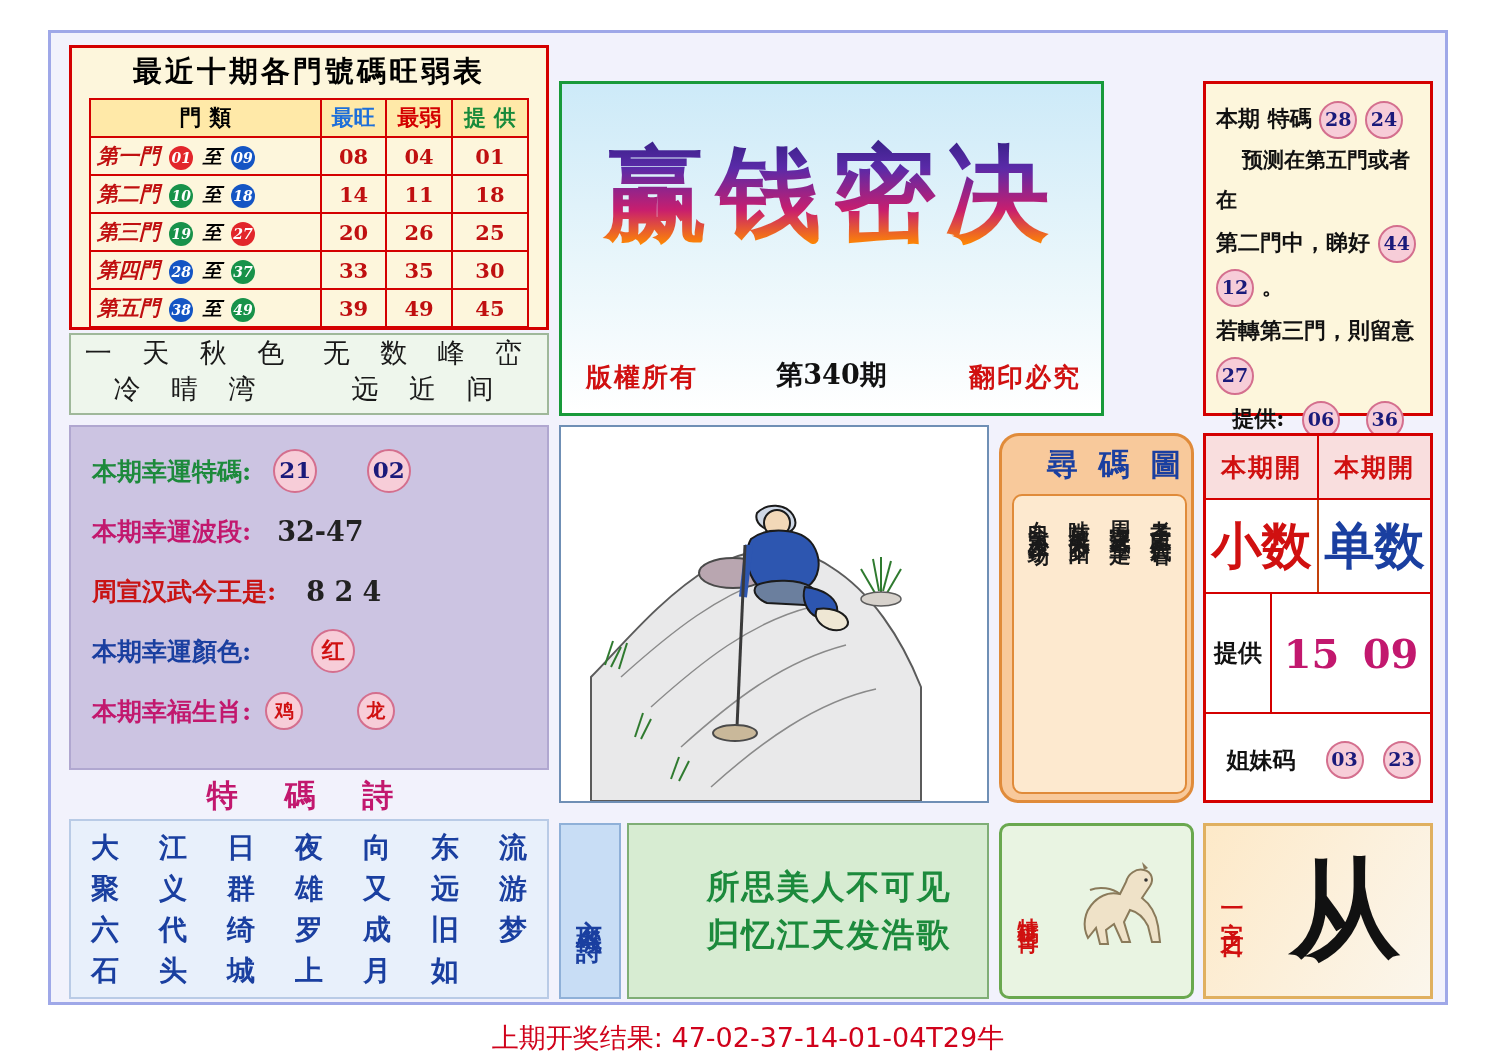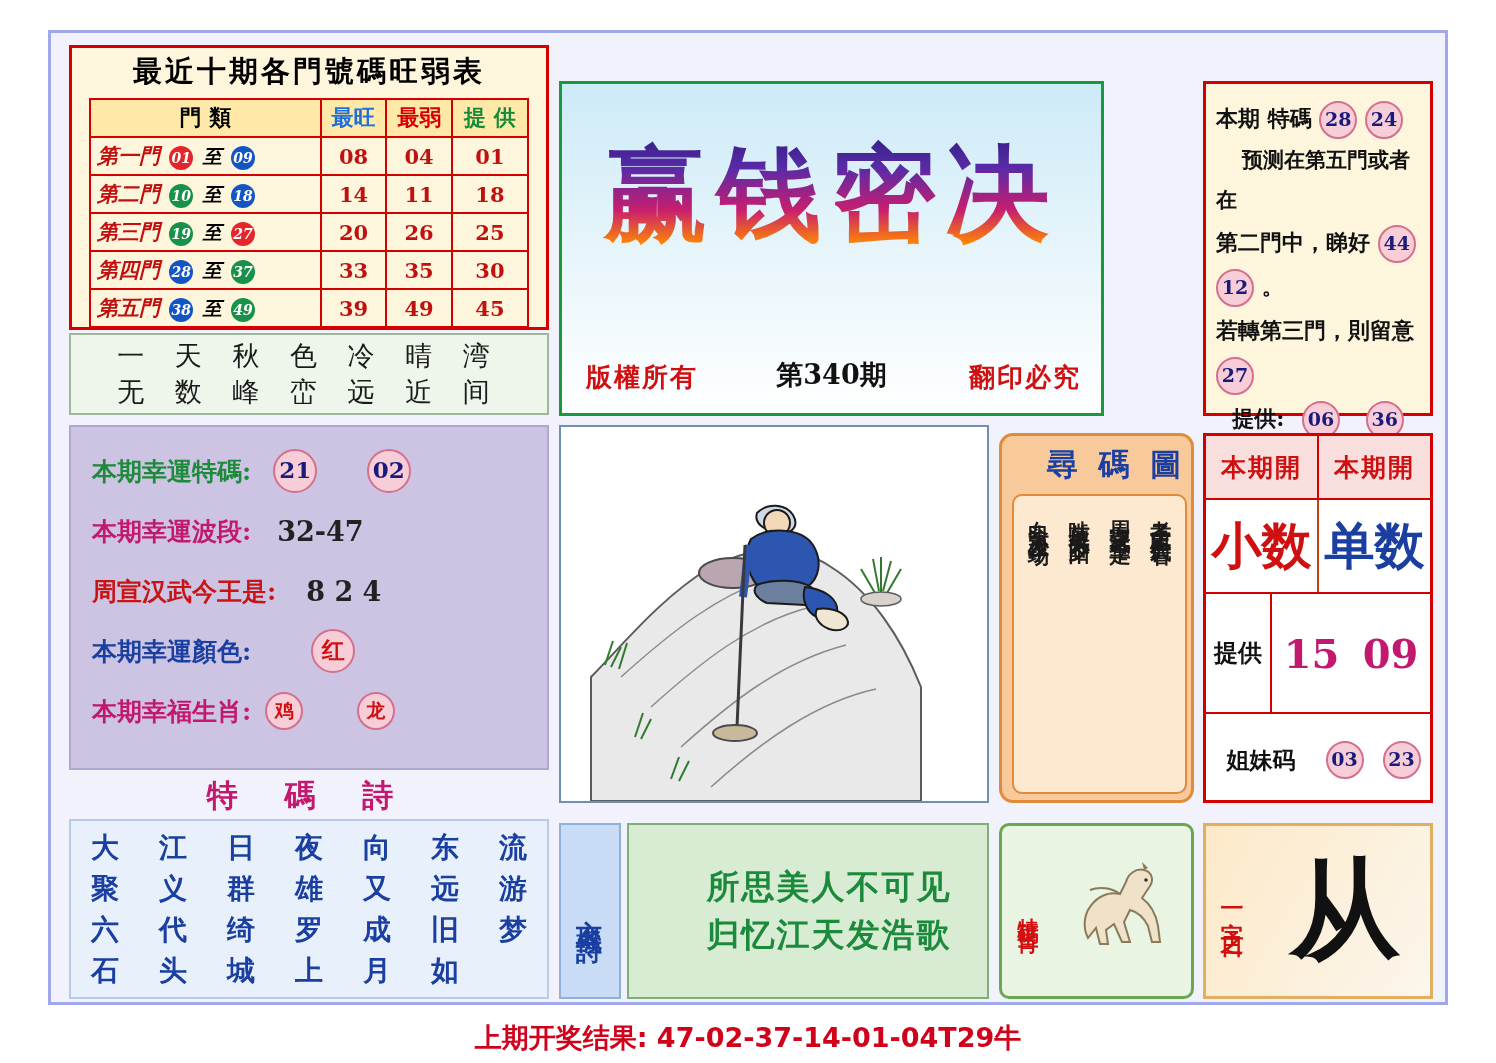--- a/index.html
+++ b/index.html
@@ -1,40 +1,40 @@
 <!DOCTYPE html>
 <html><head>
 <meta charset="utf-8">
 <style>
   html,body{margin:0;padding:0;}
   body{width:1496px;height:1063px;background:#ffffff;font-family:"DejaVu Sans","Liberation Sans",sans-serif;overflow:hidden;}
   #page{position:relative;width:1496px;height:1063px;}
   .frame{position:absolute;left:48px;top:30px;width:1400px;height:975px;background:#f2f2fc;border:3px solid #9fa8e8;box-sizing:border-box;}
   .bottom-strip{position:absolute;left:0;top:1020px;width:1496px;height:43px;text-align:center;}
-  .bottom-strip span{font-size:27px;font-weight:bold;color:#d0021b;font-family:"DejaVu Sans",sans-serif;}
+  .bottom-strip span{font-size:27px;font-weight:normal;color:#d0021b;font-family:"DejaVu Sans",sans-serif;}
 
   
   .tbl-box{position:absolute;left:18px;top:12px;width:480px;height:285px;background:#fdf6dc;border:3px solid #d40000;box-sizing:border-box;}
   .tbl-title{text-align:center;font-size:29px;font-weight:bold;color:#000;letter-spacing:3px;padding-top:4px;font-family:"DejaVu Serif",serif;}
   table.mmt{border-collapse:collapse;width:440px;margin:6px auto 0 auto;}
   table.mmt td,table.mmt th{border:2px solid #d40000;height:34px;text-align:center;font-size:21px;font-weight:bold;color:#c01010;font-family:"DejaVu Serif",serif;}
   table.mmt thead th{background:#ffe9a8;color:#000;font-size:22px;}
   table.mmt thead th.c1{color:#000;}
   table.mmt thead th.c2{color:#1e6fd9;}
   table.mmt thead th.c3{color:#d40000;}
   table.mmt thead th.c4{color:#178a3a;}
   table.mmt td.lbl{text-align:left;padding-left:6px;white-space:nowrap;font-style:italic;}
   .mini{display:inline-block;width:24px;height:24px;line-height:24px;border-radius:50%;color:#fff;font-size:14px;text-align:center;vertical-align:middle;margin:0 2px;}
   .mini.red{background:#e2262b;}
   .mini.blue{background:#1455c4;}
   .mini.green{background:#18924a;}
   .lbl .zhi{color:#000;font-size:19px;}
 
   
-  .poem2{position:absolute;left:18px;top:300px;width:480px;height:82px;background:#eef6ec;border:2px solid #9fb89a;box-sizing:border-box;display:flex;flex-direction:column;justify-content:center;}
+  .poem2{position:absolute;left:18px;top:300px;width:480px;height:82px;background:#eef6ec;border:2px solid #9fb89a;box-sizing:border-box;display:flex;flex-direction:row;justify-content:center;}
   .poem2 div{text-align:center;font-size:27px;letter-spacing:11px;color:#1a1a1a;font-family:"DejaVu Serif",serif;line-height:36px;}
 
   
   .lucky{position:absolute;left:18px;top:392px;width:480px;height:345px;background:#ccc4e2;border:2px solid #b0a7d0;box-sizing:border-box;padding:14px 0 0 0;}
   .lrow{display:flex;align-items:center;height:60px;padding-left:21px;}
   .lrow .lk{font-size:25px;font-weight:bold;font-family:"DejaVu Serif",serif;white-space:nowrap;}
   .lrow .lv{margin-left:14px;font-size:27px;font-weight:bold;color:#222;font-family:"DejaVu Serif",serif;}
   .c-green{color:#1d8a3c;}
   .c-mag{color:#c2186e;}
   .c-blue{color:#1a3fa0;}
@@ -55,21 +55,21 @@
      background:linear-gradient(#2a1d7a 0%,#5a2aa8 30%,#c81e6e 60%,#ff8a00 85%,#ffd000 100%);
      -webkit-background-clip:text;background-clip:text;color:transparent;}
   .banner .sub-l{position:absolute;left:24px;bottom:18px;font-size:26px;font-weight:bold;color:#d01010;font-family:"DejaVu Serif",serif;letter-spacing:2px;}
   .banner .sub-c{position:absolute;left:0;bottom:20px;width:100%;text-align:center;font-size:27px;font-weight:bold;color:#111;font-family:"DejaVu Serif",serif;}
   .banner .sub-r{position:absolute;right:20px;bottom:18px;font-size:26px;font-weight:bold;color:#d01010;font-family:"DejaVu Serif",serif;letter-spacing:2px;}
 
   
   .picbox{position:absolute;left:508px;top:392px;width:430px;height:378px;background:#ffffff;border:2px solid #6f8fb5;box-sizing:border-box;overflow:hidden;}
 
   
-  .xunma{position:absolute;left:948px;top:400px;width:195px;height:370px;background:#f8c99b;border:3px solid #e08b3a;border-radius:14px;box-sizing:border-box;padding-left:40px;}
+  .xunma{position:absolute;left:948px;top:400px;width:195px;height:370px;background:#f8c99b;border:3px solid #e08b3a;border-radius:20px;box-sizing:border-box;padding-left:40px;}
   .xunma .xt{text-align:center;font-size:31px;font-weight:bold;color:#1a3fa0;letter-spacing:5px;margin-top:8px;font-family:"DejaVu Serif",serif;}
   .xunma .vbox{position:absolute;left:10px;top:58px;width:175px;height:300px;background:#fde9cf;border:2px solid #e08b3a;border-radius:10px;display:flex;flex-direction:row-reverse;justify-content:space-around;padding:8px 4px;box-sizing:border-box;}
   .vcol{writing-mode:vertical-rl;text-orientation:upright;font-size:21px;font-weight:bold;color:#1a1a1a;letter-spacing:4px;font-family:"DejaVu Serif",serif;}
 
   
   .rtop{position:absolute;left:1152px;top:48px;width:230px;height:335px;background:#fdf6dc;border:3px solid #d40000;box-sizing:border-box;padding:12px 10px;}
   .rtop .ln{font-size:22px;color:#111;font-family:"DejaVu Serif",serif;line-height:44px;font-weight:bold;}
   .rtop .ln2{font-size:21px;color:#111;font-family:"DejaVu Serif",serif;line-height:40px;text-indent:26px;font-weight:bold;}
 
   

